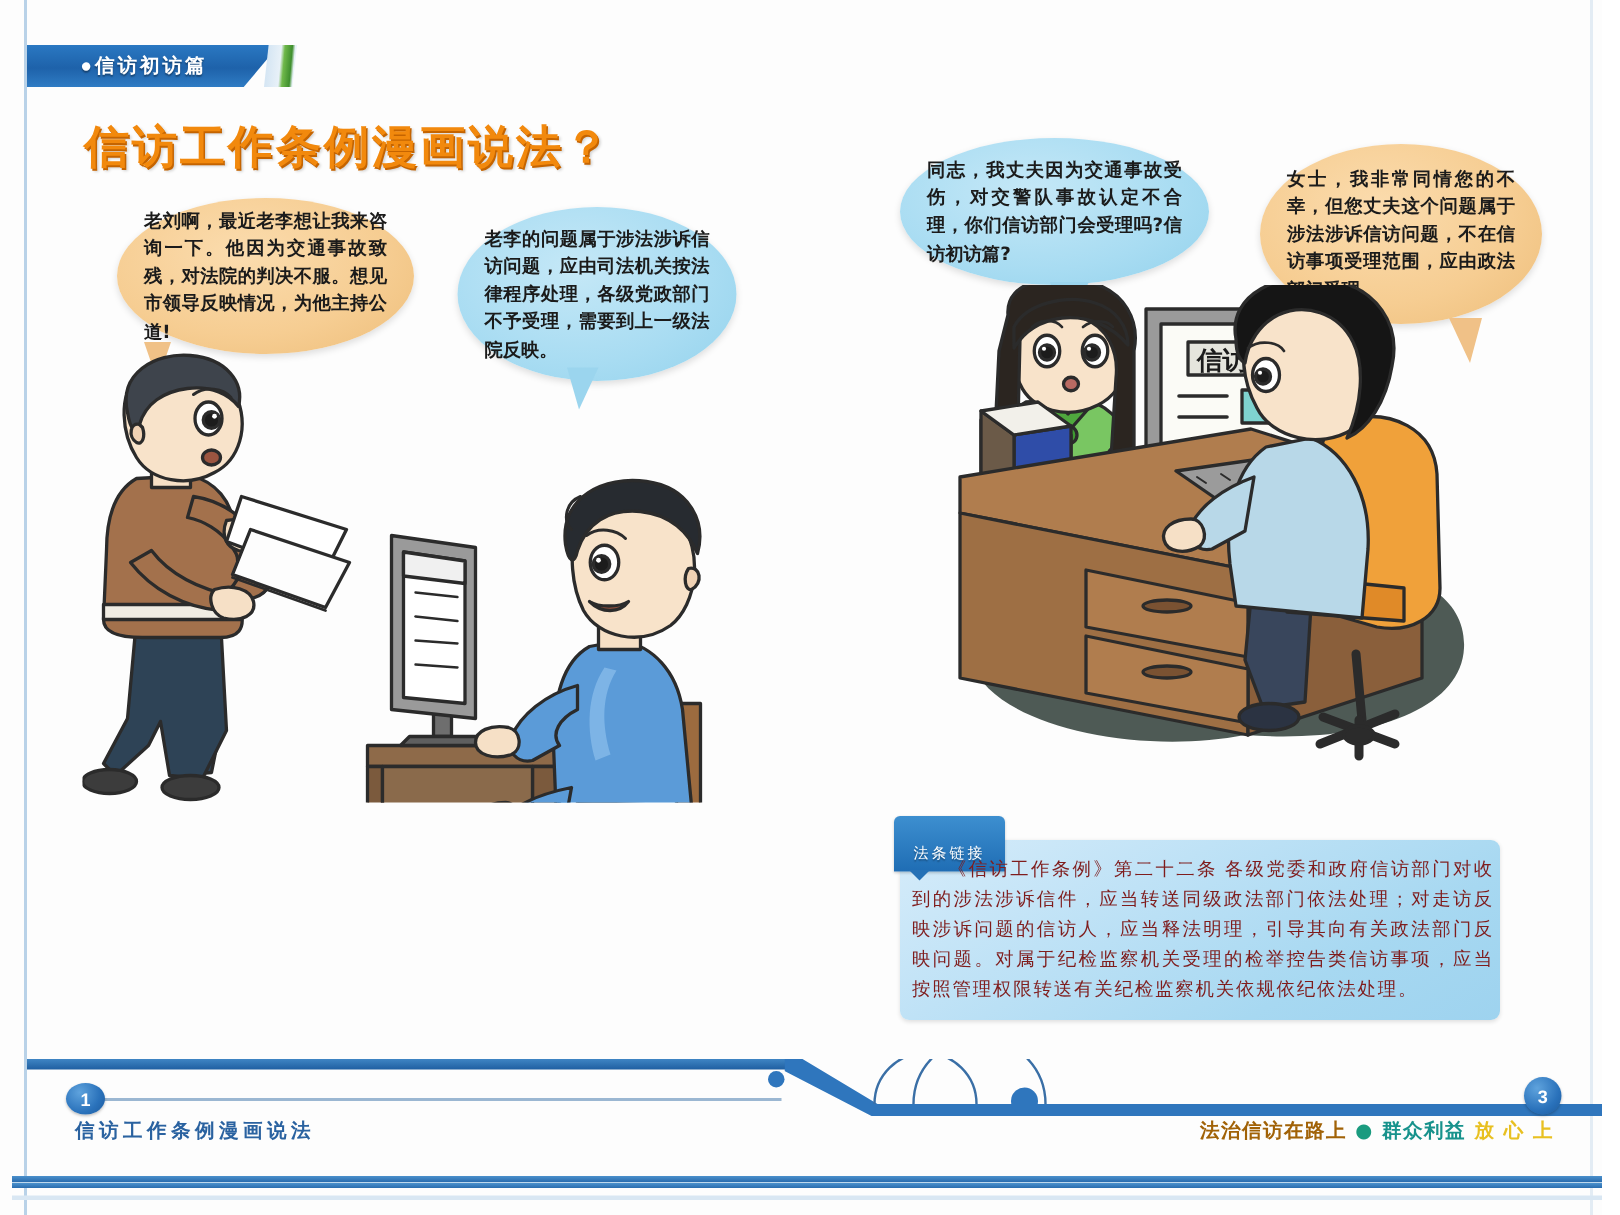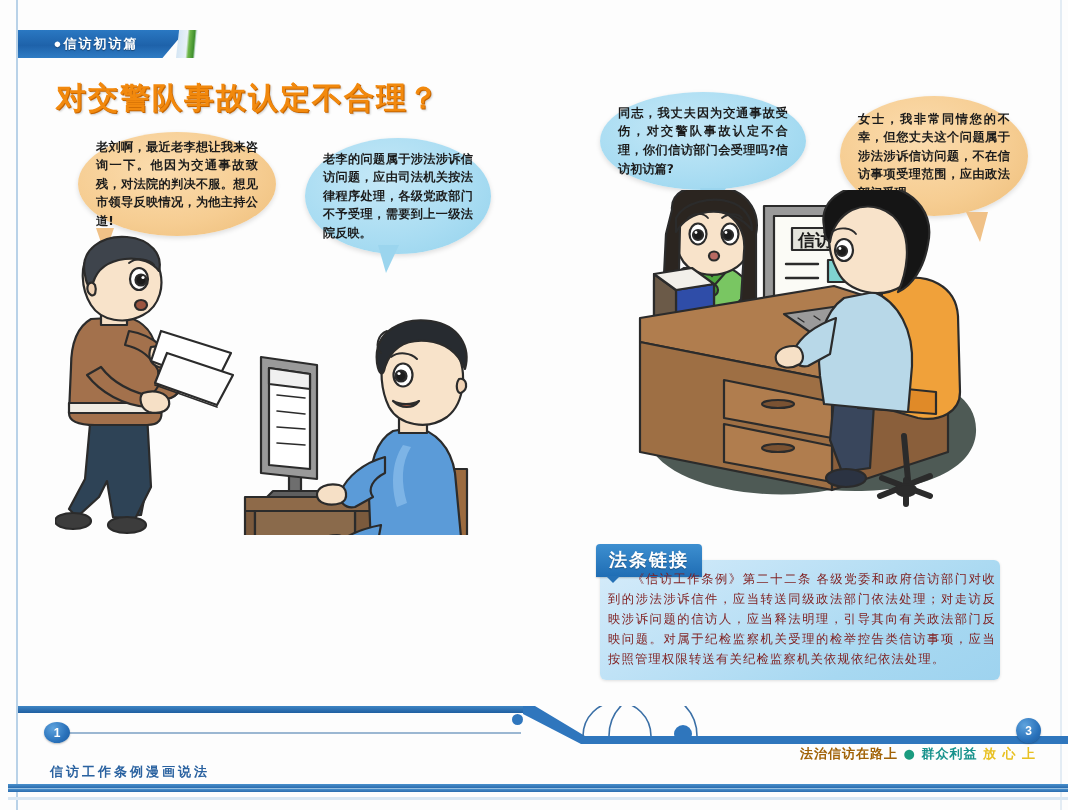--- a/index.html
+++ b/index.html
@@ -112,23 +112,23 @@
   .law-box {
     position: absolute; left: 600px; top: 560px;
     width: 400px; height: 120px;
     background: linear-gradient(150deg,#d6ecfa 0%,#bfe2f6 35%,#a7d8f1 72%,#9ed3ef 100%);
     border-radius: 6px;
     box-shadow: 0 1px 3px rgba(0,0,0,.12);
   }
   .law-label {
     position: absolute; left: 596px; top: 544px;
     background: linear-gradient(180deg,#3d8fd0 0%,#1f6db4 100%);
-    color: #ffffff; font-size: 18px; font-weight: bold;
+    color: #ffffff; font-size: 10px; font-weight: normal;
     letter-spacing: 2px;
-    padding: 4px 13px 5px 13px;
+    padding: 18px 13px 5px 13px;
     border-radius: 4px 4px 0 0;
     box-shadow: 0 1px 2px rgba(0,0,0,.2);
     text-shadow: 0 1px 1px rgba(0,0,0,.3);
   }
   .law-label::after {
     content: ""; position: absolute;
     left: 10px; bottom: -6px; width: 0; height: 0;
     border-left: 7px solid transparent;
     border-right: 7px solid transparent;
     border-top: 7px solid #2571b6;
@@ -170,21 +170,20 @@
     display: flex; align-items: center; justify-content: center;
     box-shadow: 0 1px 2px rgba(0,0,0,.25);
   }
   .page-num-left { left: 44px; top: 722px; }
   .page-num-right { left: 1016px; top: 718px; width: 25px; height: 25px; border-radius: 50%; }
   .footer-title-left {
     position: absolute; left: 50px; top: 745px;
     font-size: 13px; font-weight: bold; letter-spacing: 3px;
     color: #2a62a0;
     font-family: "DejaVu Sans", "Liberation Sans", sans-serif;
-    margin-top: 18px;
   }
   .footer-title-right {
     position: absolute; right: 32px; top: 745px;
     font-size: 13px; font-weight: bold; letter-spacing: 1px;
     white-space: nowrap;
     font-family: "DejaVu Sans", "Liberation Sans", sans-serif;
   }
   .ft-a { color: #a16207; }
   .ft-dot { color: #1a9b7f; }
   .ft-b { color: #17928c; }
@@ -206,21 +205,21 @@
 <div id="page">
 
   <div class="edge-left"></div>
   <div class="edge-right"></div>
 
   <div class="header-tab">
     <span class="header-tab-label">●信访初访篇</span>
   </div>
   <div class="header-tab-accent"></div>
 
-  <div class="main-title">对交警队事故认定不合理？</div>
+  <div class="main-title">信访工作条例漫画说法？</div>
 
   <div class="bubble bubble-orange" style="left:78px; top:132px; width:198px; height:104px;">
     <div class="bubble-text">老刘啊，最近老李想让我来咨询一下。他因为交通事故致残，对法院的判决不服。想见市领导反映情况，为他主持公道!</div>
   </div>
   <div class="tail tail-orange-1"></div>
 
   <div class="bubble bubble-blue" style="left:305px; top:138px; width:186px; height:116px;">
     <div class="bubble-text">老李的问题属于涉法涉诉信访问题，应由司法机关按法律程序处理，各级党政部门不予受理，需要到上一级法院反映。</div>
   </div>
   <div class="tail tail-blue-1"></div>

